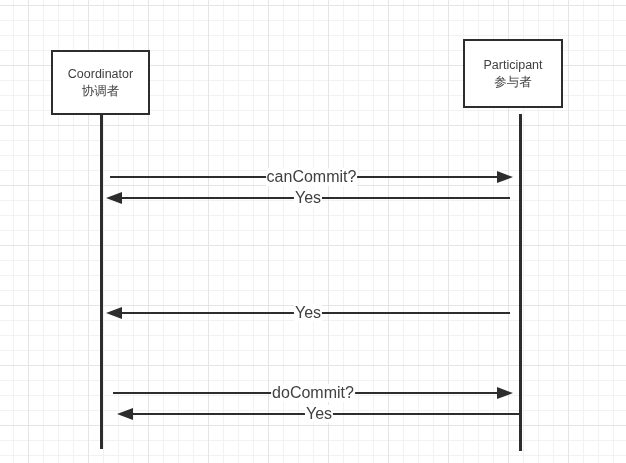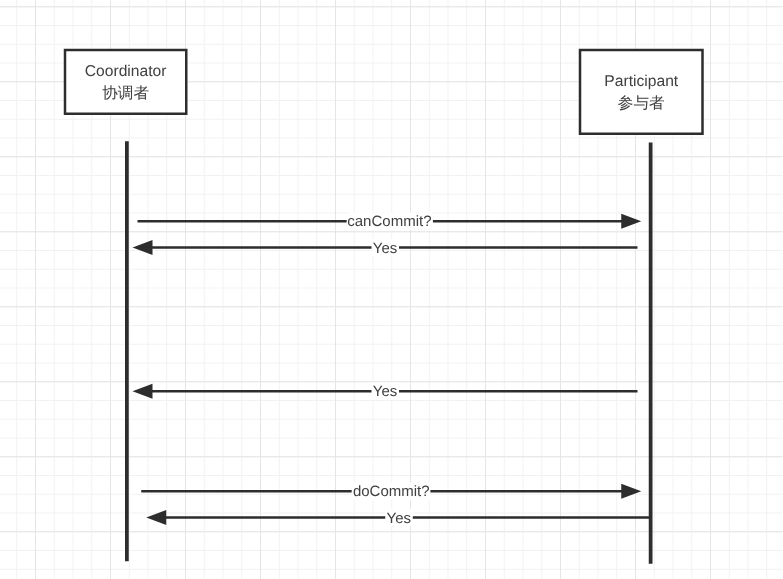--- a/index.html
+++ b/index.html
@@ -34,21 +34,21 @@
     background: var(--background);
     display: flex;
     flex-direction: column;
     align-items: center;
     justify-content: center;
     color: var(--text);
     font-size: 12.5px;
     line-height: 1.35;
     text-align: center;
   }
-  .actor-box.left  { left: 51px;  top: 39px; width: 99px;  height: 53px; }
+  .actor-box.left  { left: 51px;  top: 50px; width: 99px;  height: 65px; }
   .actor-box.right { left: 463px; top: 39px; width: 100px; height: 69px; }
   .lifeline {
     position: absolute;
     width: 3px;
     background: var(--stroke);
   }
   .lifeline.left  { left: 100px; top: 113px; height: 336px; }
   .lifeline.right { left: 519px; top: 114px; height: 337px; }
   .message { position: absolute; height: 20px; }
   .msg-line {
@@ -69,21 +69,21 @@
   }
   .message.dir-right .arrowhead { right: 0; border-left: 16px solid var(--stroke); }
   .message.dir-left  .arrowhead { left: 0;  border-right: 16px solid var(--stroke); }
   .msg-label {
     position: absolute;
     left: 50%;
     top: 50%;
     transform: translate(-50%, -50%);
     background: var(--background);
     padding: 0 1px;
-    font-size: 12px;
+    font-size: 16px;
     color: var(--text);
     white-space: nowrap;
   }
   
   .message.m0 { left: 110px; top: 167px; width: 403px; }
   .message.m1 { left: 106px; top: 188px; width: 404px; }
   .message.m2 { left: 110px; top: 275px; width: 403px; }
   .message.m3 { left: 106px; top: 303px; width: 404px; }
   .message.m4 { left: 113px; top: 383px; width: 400px; }
   .message.m5 { left: 117px; top: 404px; width: 404px; }

